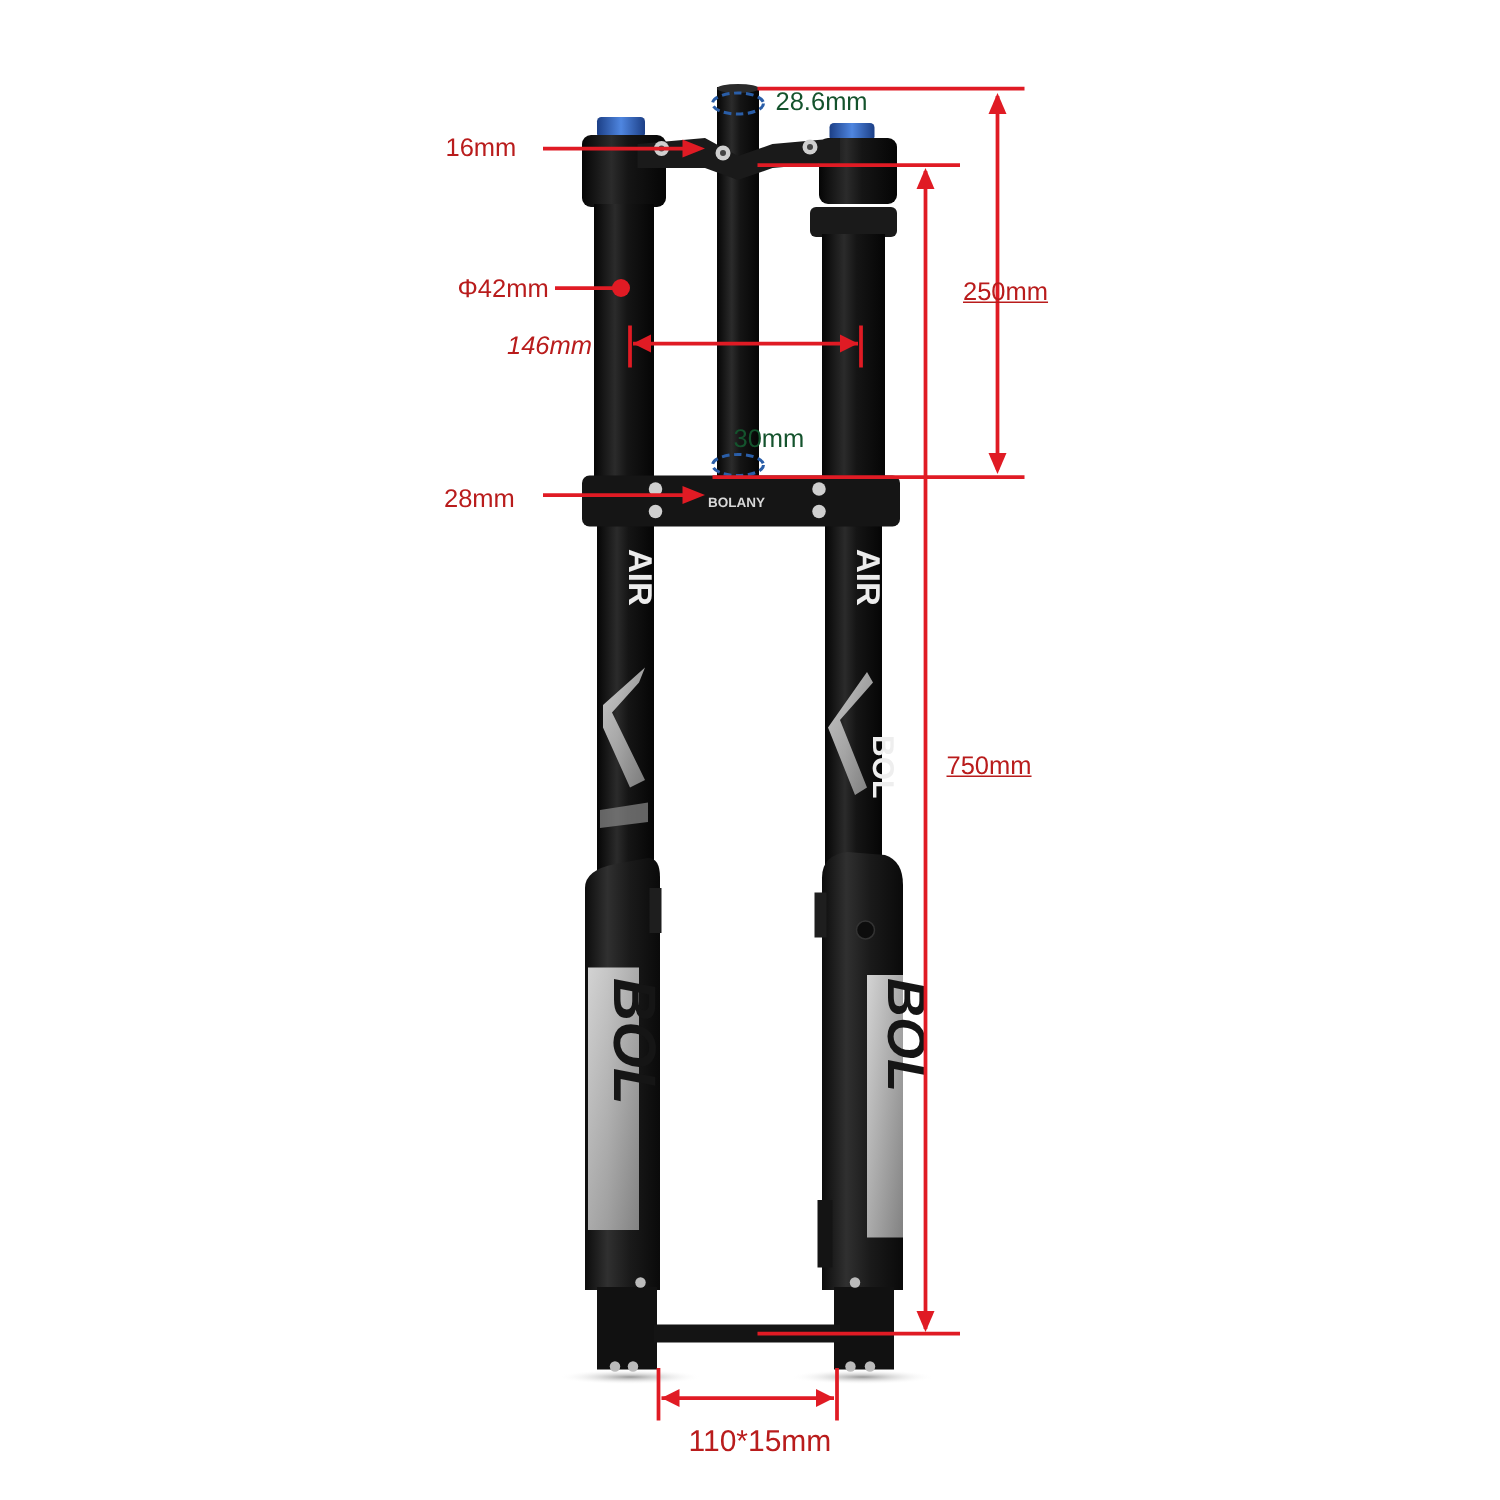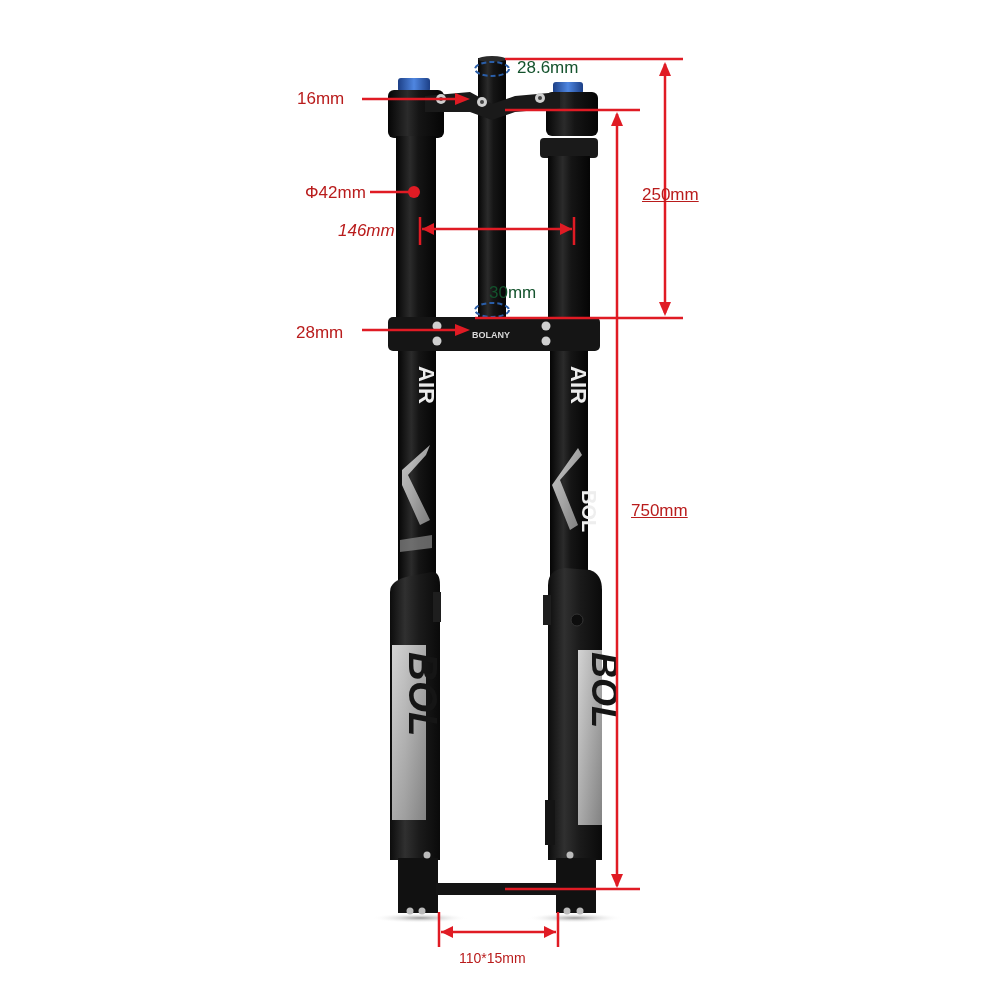--- a/index.html
+++ b/index.html
@@ -167,14 +167,14 @@
 
   
   <div class="lbl blue" style="left:517px; top:59px;">28.6mm</div>
   <div class="lbl red" style="left:297px; top:90px;">16mm</div>
   <div class="lbl red" style="left:293px; top:184px;margin-left:12px;">Φ42mm</div>
   <div class="lbl red" style="left:642px; top:186px;text-decoration:underline;">250mm</div>
   <div class="lbl red" style="left:338px; top:222px;font-style:italic;">146mm</div>
   <div class="lbl blue" style="left:489px; top:284px;">30mm</div>
   <div class="lbl red" style="left:296px; top:324px;text-align:right;">28mm</div>
   <div class="lbl red" style="left:631px; top:502px;text-decoration:underline;">750mm</div>
-  <div class="lbl red" style="left:459px; top:951px; font-size:14px;">110*15mm</div>
+  <div class="lbl red" style="left:459px; top:951px; font-size:20px;">110*15mm</div>
 </div>
 
 </body></html>

